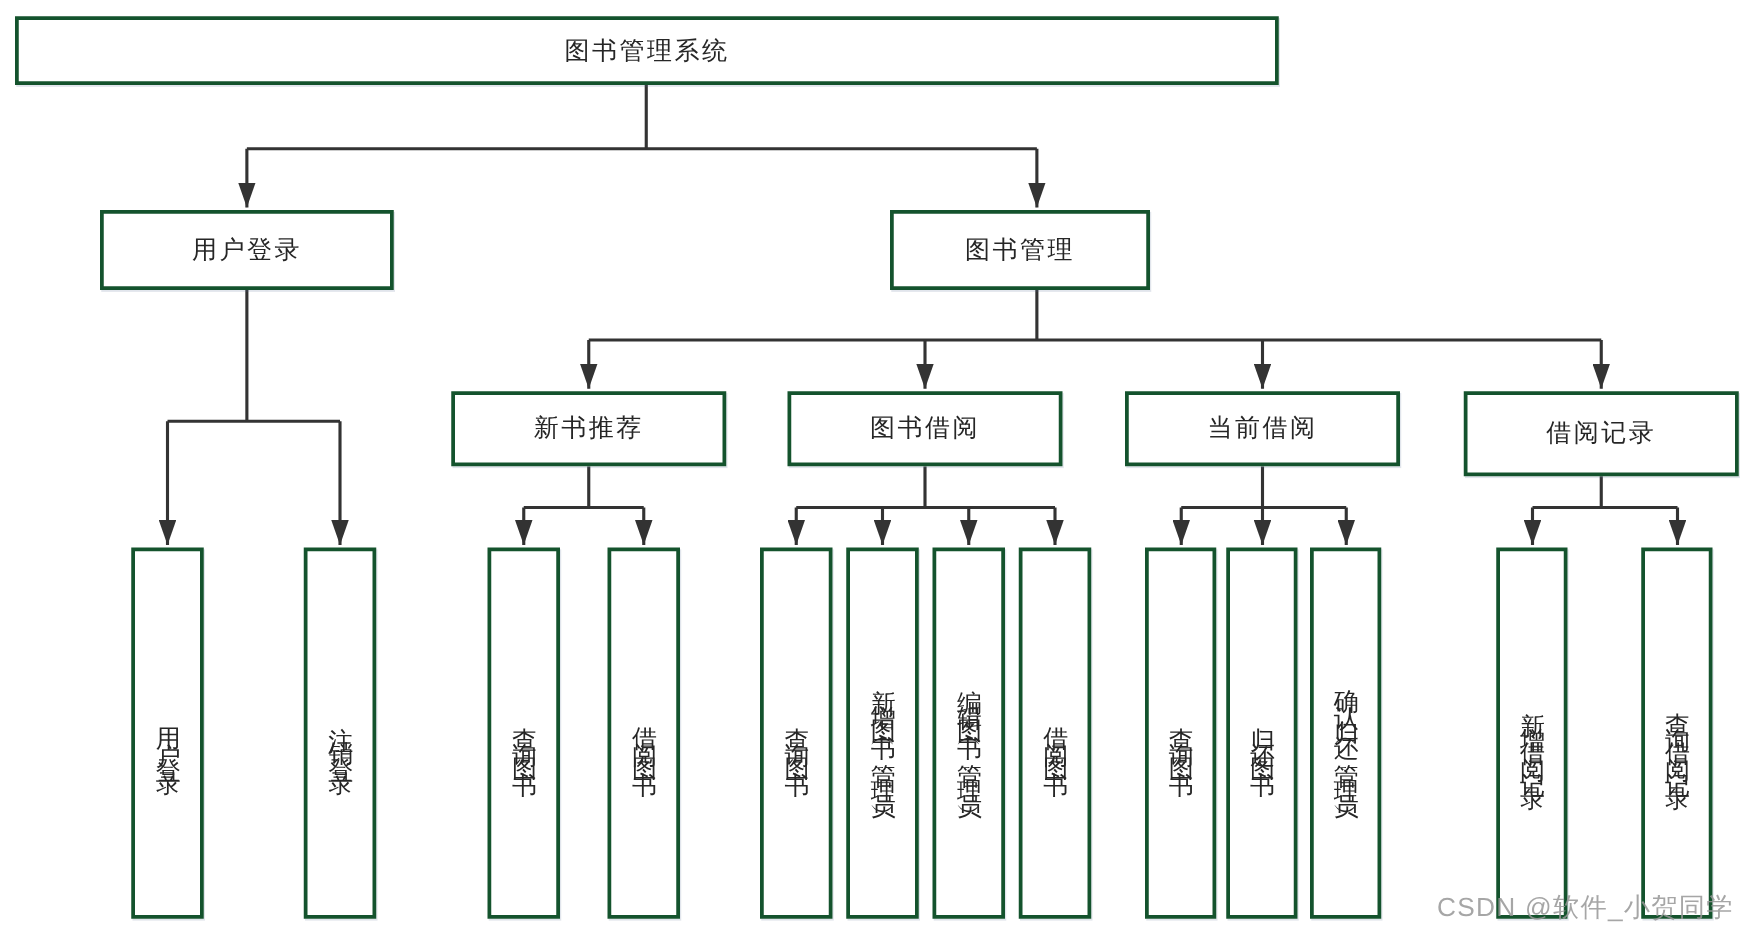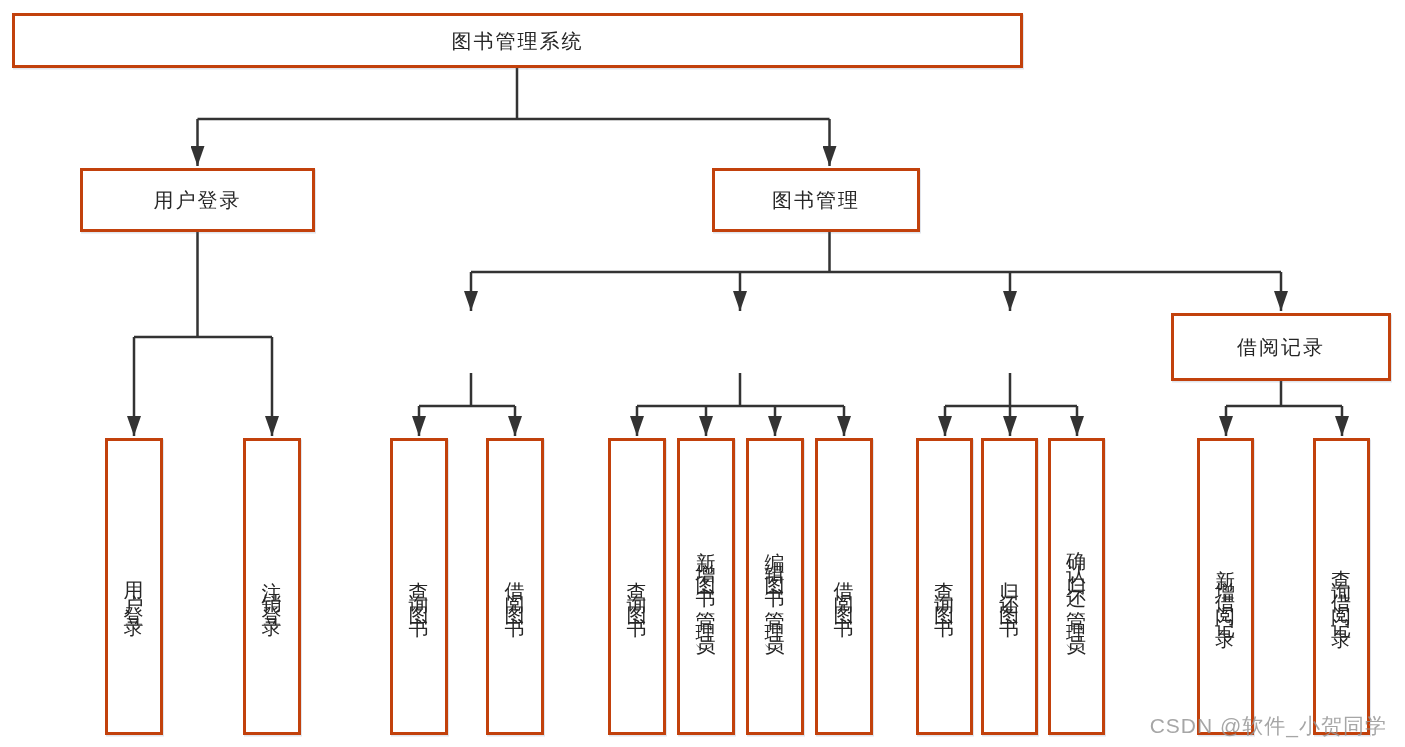--- a/index.html
+++ b/index.html
@@ -19,21 +19,21 @@
     position: absolute;
     left: 0;
     top: 0;
     width: 1405px;
     height: 747px;
     pointer-events: none;
   }
   .box {
     position: absolute;
     box-sizing: border-box;
-    border: 3px solid #c2410c;
+    border: 3px solid #14532d;
     background: #ffffff;
     color: #262626;
     display: flex;
     align-items: center;
     justify-content: center;
     font-size: 20px;
     letter-spacing: 2px;
     box-shadow: 1px 1.5px 0 rgba(90,110,150,0.18);
     text-align: center;
     line-height: 1;
@@ -101,20 +101,23 @@
       <line x1="1226" y1="406" x2="1226" y2="436" marker-end="url(#arrow)"></line>
       <line x1="1342" y1="406" x2="1342" y2="436" marker-end="url(#arrow)"></line>
     </g>
   </svg>
 
   <div class="box" style="left:12px; top:13px; width:1011px; height:55px;">图书管理系统</div>
 
   <div class="box" style="left:80px; top:168px; width:235px; height:64px;">用户登录</div>
   <div class="box" style="left:712px; top:168px; width:208px; height:64px;">图书管理</div>
 
+  <div class="box" style="left:361px; top:313px; width:220px; height:60px;">新书推荐</div>
+  <div class="box" style="left:630px; top:313px; width:220px; height:60px;">图书借阅</div>
+  <div class="box" style="left:900px; top:313px; width:220px; height:60px;">当前借阅</div>
   <div class="box" style="left:1171px; top:313px; width:220px; height:68px;">借阅记录</div>
 
   <div class="box vbox" style="left:105px; top:438px; width:58px; height:297px;">用户登录</div>
   <div class="box vbox" style="left:243px; top:438px; width:58px; height:297px;">注销登录</div>
 
   <div class="box vbox" style="left:390px; top:438px; width:58px; height:297px;">查询图书</div>
   <div class="box vbox" style="left:486px; top:438px; width:58px; height:297px;">借阅图书</div>
 
   <div class="box vbox" style="left:608px; top:438px; width:58px; height:297px;">查询图书</div>
   <div class="box vbox" style="left:677px; top:438px; width:58px; height:297px;">新增图书（管理员）</div>

